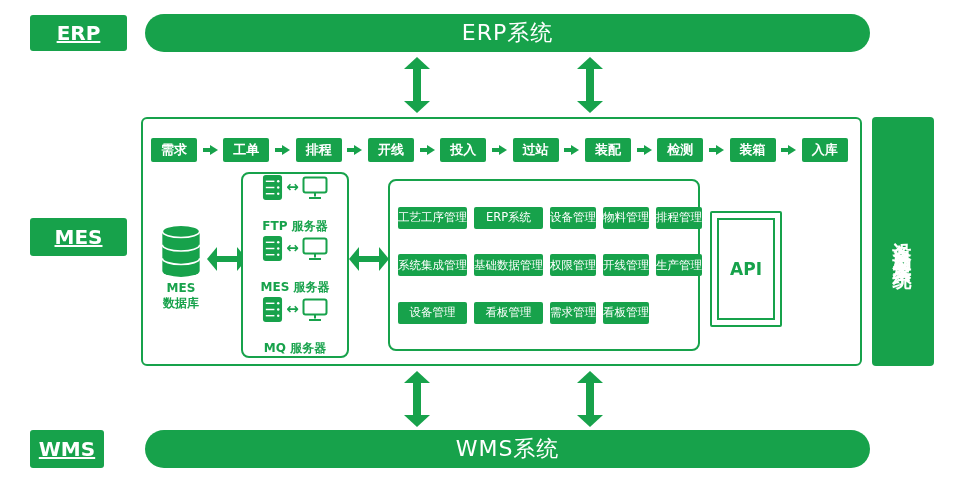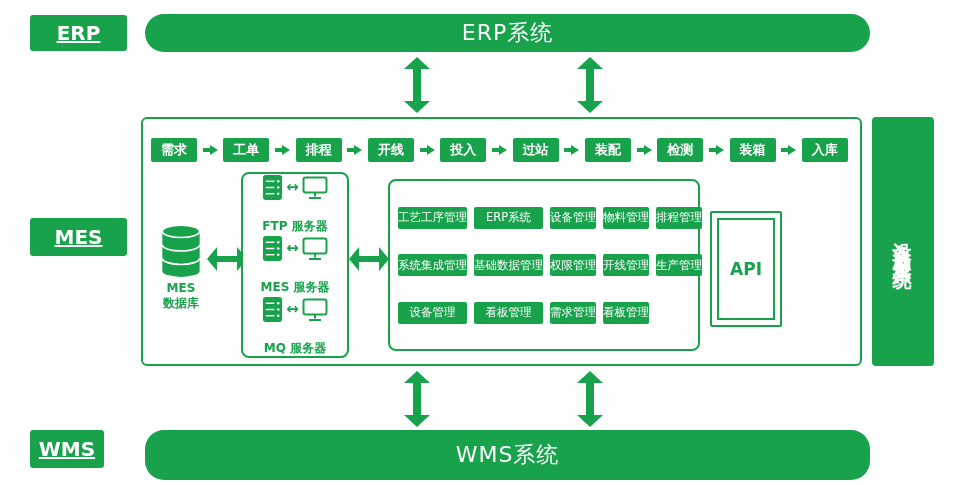--- a/index.html
+++ b/index.html
@@ -62,21 +62,21 @@
     justify-content:center;color:var(--g);font-weight:bold;font-size:17px;}
 </style>
 </head>
 <body>
 
 <div class="side-box" style="left:30px;top:15px;width:97px;height:36px">ERP</div>
 <div class="side-box" style="left:30px;top:218px;width:97px;height:38px">MES</div>
 <div class="side-box" style="left:30px;top:430px;width:74px;height:38px">WMS</div>
 
 <div class="banner" style="left:145px;top:14px;width:725px;height:38px">ERP系统</div>
-<div class="banner" style="left:145px;top:430px;width:725px;height:50px">WMS系统</div>
+<div class="banner" style="left:145px;top:430px;width:725px;height:38px">WMS系统</div>
 
 <div class="varrow" style="left:404px;top:57px">
     <span class="shaft"></span>
   </div>
 <div class="varrow" style="left:577px;top:57px">
     <span class="shaft"></span>
   </div>
 <div class="varrow" style="left:404px;top:371px">
     <span class="shaft"></span>
   </div>

